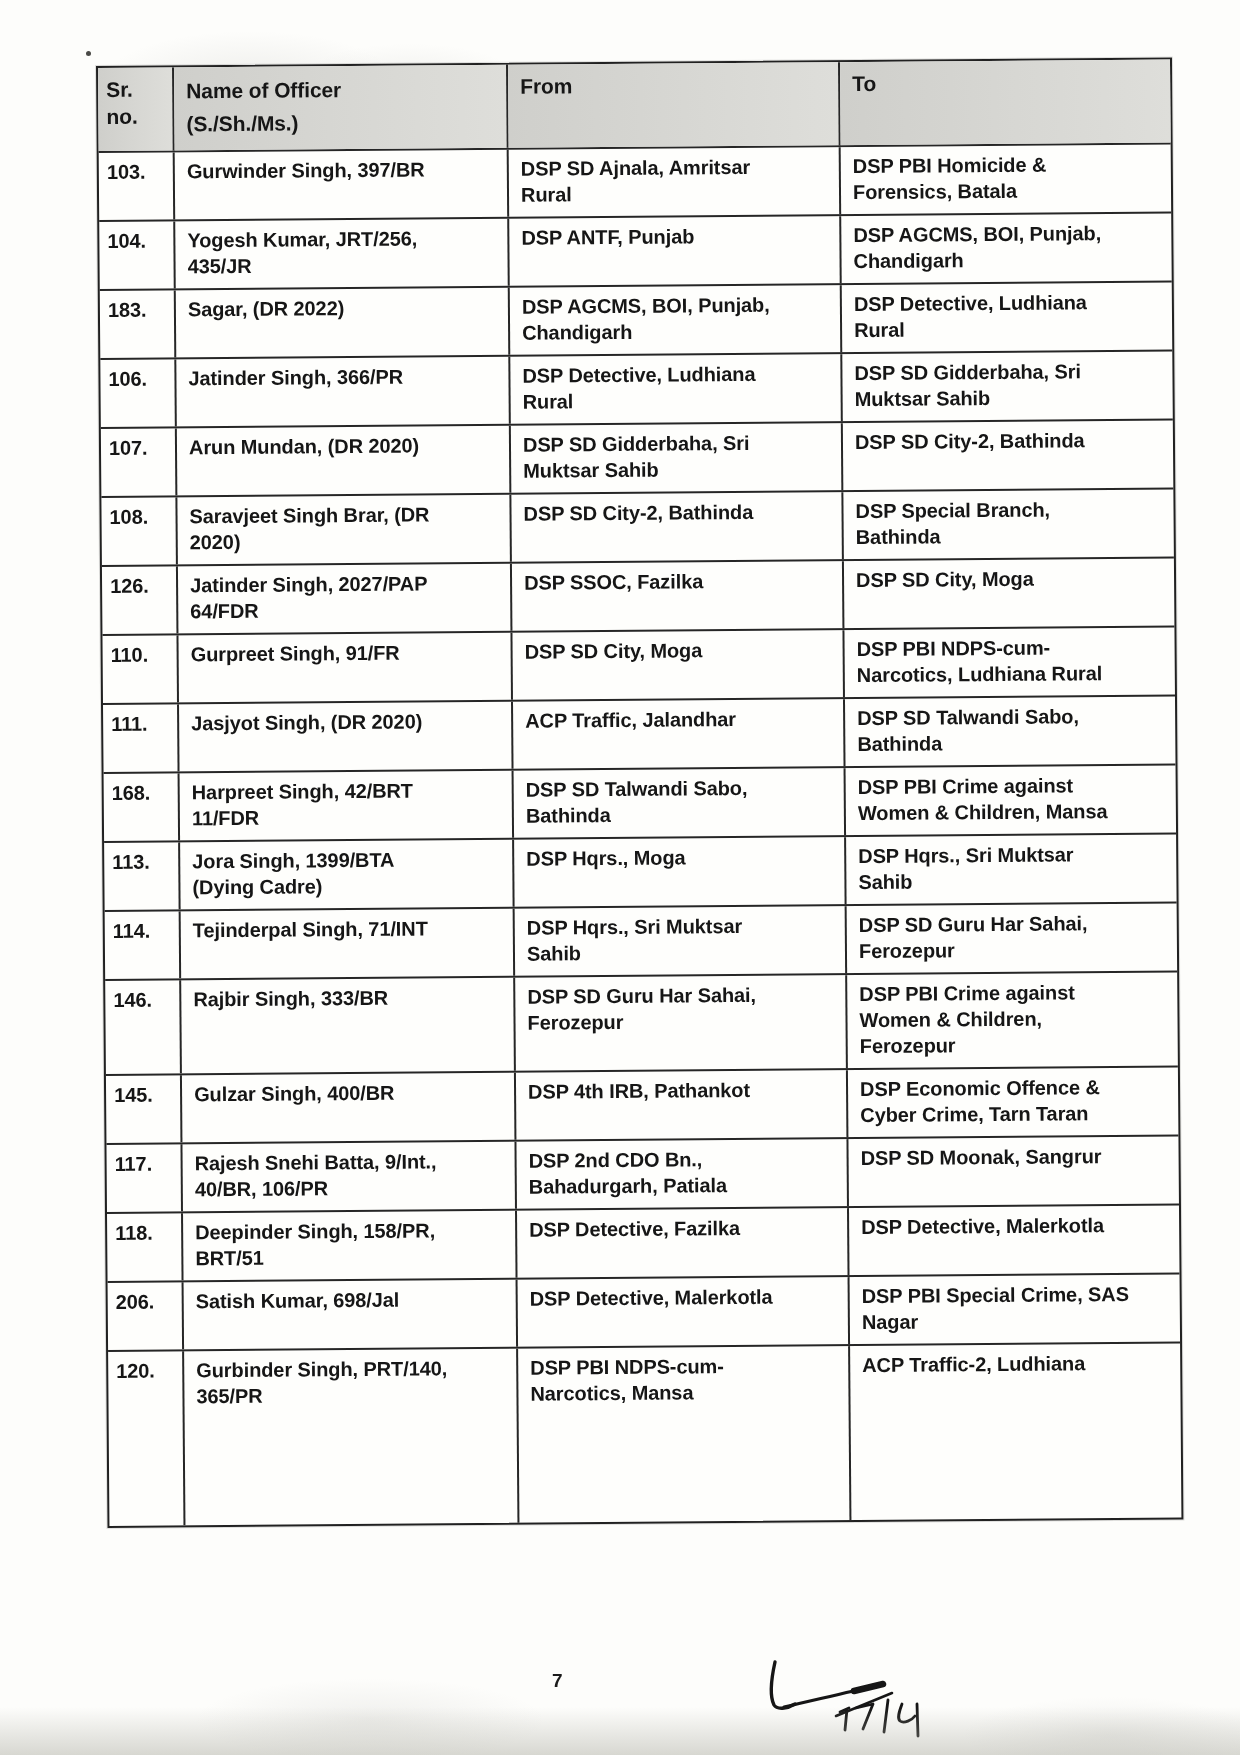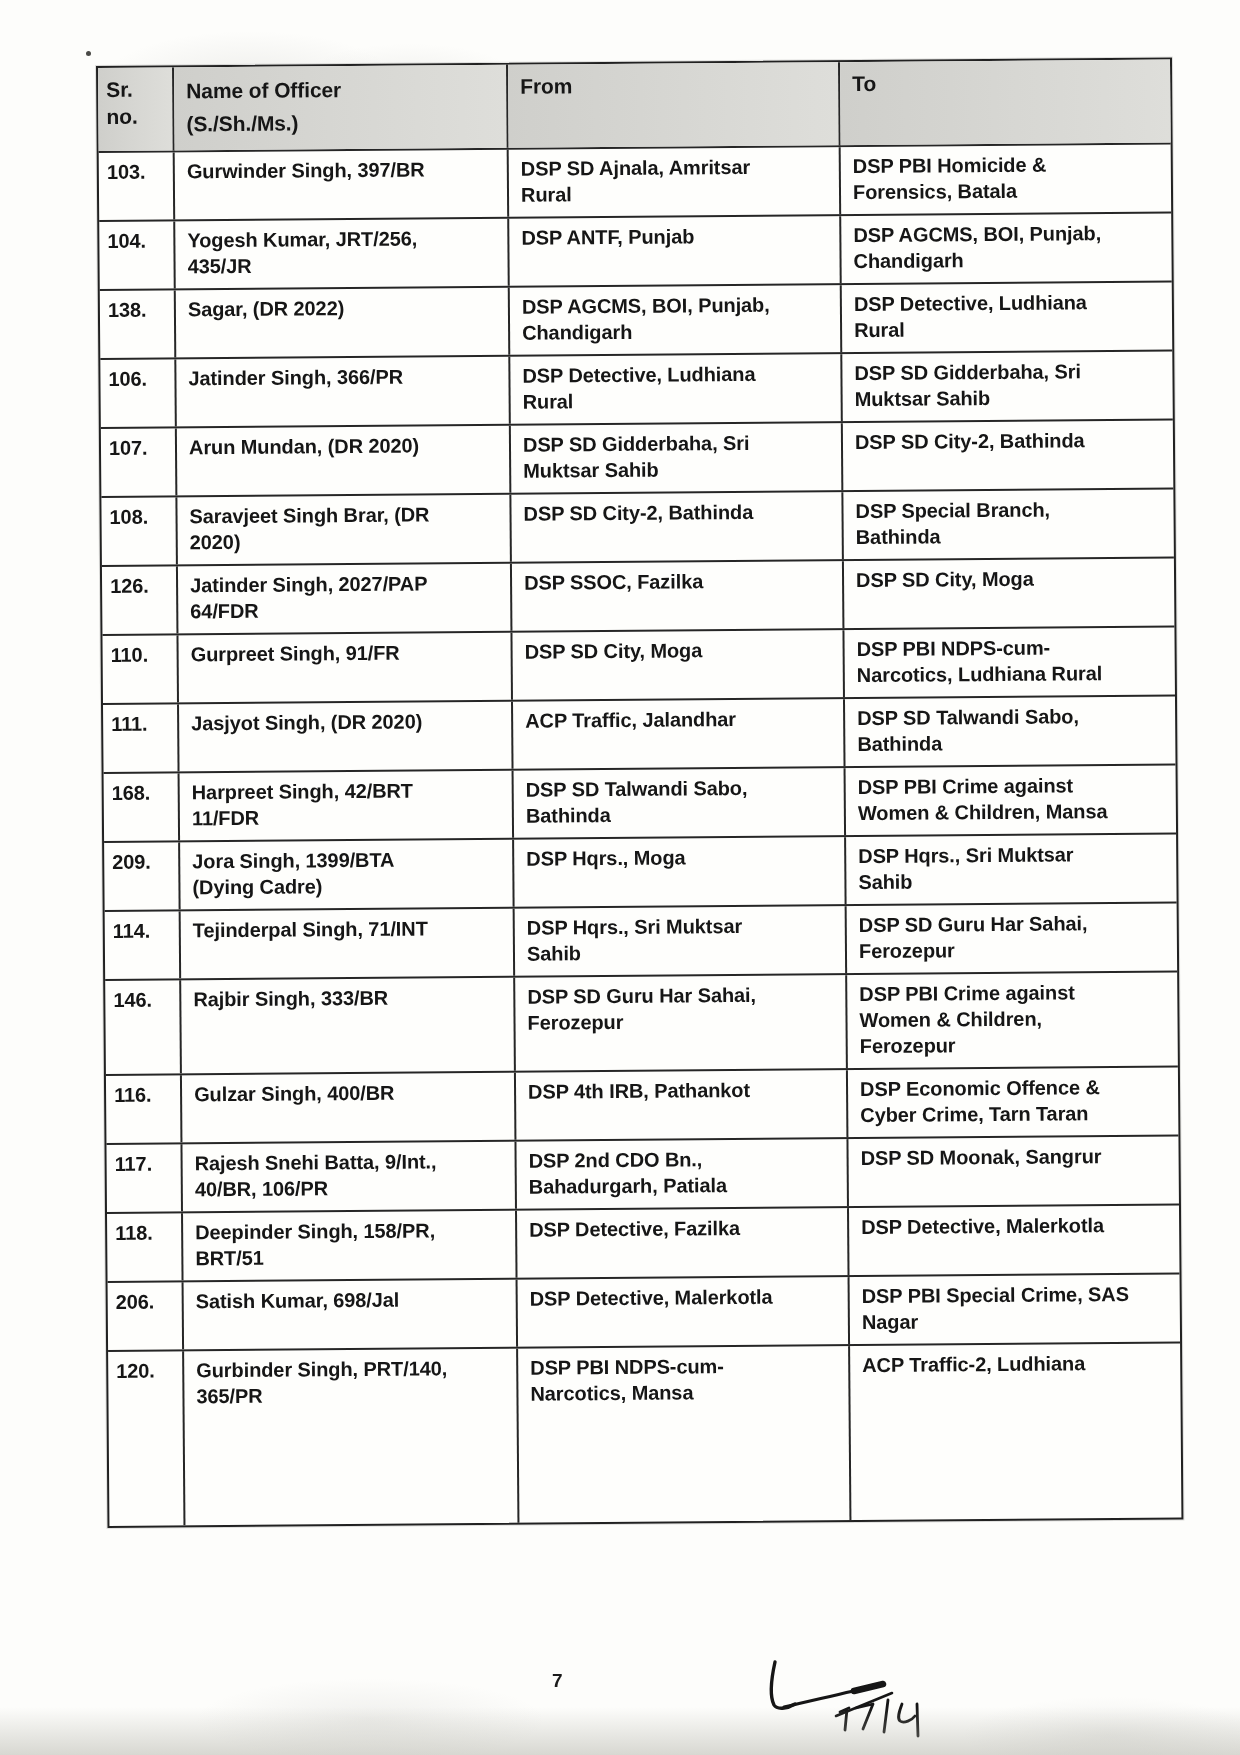--- a/index.html
+++ b/index.html
@@ -138,21 +138,21 @@
   <div class="trow">
     <div class="cell c-sr">104.</div>
     <div class="cell c-name">Yogesh Kumar, JRT/256,
 435/JR</div>
     <div class="cell c-from">DSP ANTF, Punjab</div>
     <div class="cell c-to">DSP AGCMS, BOI, Punjab,
 Chandigarh</div>
   </div>
 
   <div class="trow">
-    <div class="cell c-sr">138.</div>
+    <div class="cell c-sr">183.</div>
     <div class="cell c-name">Sagar, (DR 2022)</div>
     <div class="cell c-from">DSP AGCMS, BOI, Punjab,
 Chandigarh</div>
     <div class="cell c-to">DSP Detective, Ludhiana
 Rural</div>
   </div>
 
   <div class="trow">
     <div class="cell c-sr">106.</div>
     <div class="cell c-name">Jatinder Singh, 366/PR</div>
@@ -207,21 +207,21 @@
     <div class="cell c-sr">168.</div>
     <div class="cell c-name">Harpreet Singh, 42/BRT
 11/FDR</div>
     <div class="cell c-from">DSP SD Talwandi Sabo,
 Bathinda</div>
     <div class="cell c-to">DSP PBI Crime against
 Women &amp; Children, Mansa</div>
   </div>
 
   <div class="trow">
-    <div class="cell c-sr">209.</div>
+    <div class="cell c-sr">113.</div>
     <div class="cell c-name">Jora Singh, 1399/BTA
 (Dying Cadre)</div>
     <div class="cell c-from">DSP Hqrs., Moga</div>
     <div class="cell c-to">DSP Hqrs., Sri Muktsar
 Sahib</div>
   </div>
 
   <div class="trow">
     <div class="cell c-sr">114.</div>
     <div class="cell c-name">Tejinderpal Singh, 71/INT</div>
@@ -235,21 +235,21 @@
     <div class="cell c-sr">146.</div>
     <div class="cell c-name">Rajbir Singh, 333/BR</div>
     <div class="cell c-from">DSP SD Guru Har Sahai,
 Ferozepur</div>
     <div class="cell c-to">DSP PBI Crime against
 Women &amp; Children,
 Ferozepur</div>
   </div>
 
   <div class="trow">
-    <div class="cell c-sr">116.</div>
+    <div class="cell c-sr">145.</div>
     <div class="cell c-name">Gulzar Singh, 400/BR</div>
     <div class="cell c-from">DSP 4th IRB, Pathankot</div>
     <div class="cell c-to">DSP Economic Offence &amp;
 Cyber Crime, Tarn Taran</div>
   </div>
 
   <div class="trow">
     <div class="cell c-sr">117.</div>
     <div class="cell c-name">Rajesh Snehi Batta, 9/Int.,
 40/BR, 106/PR</div>

